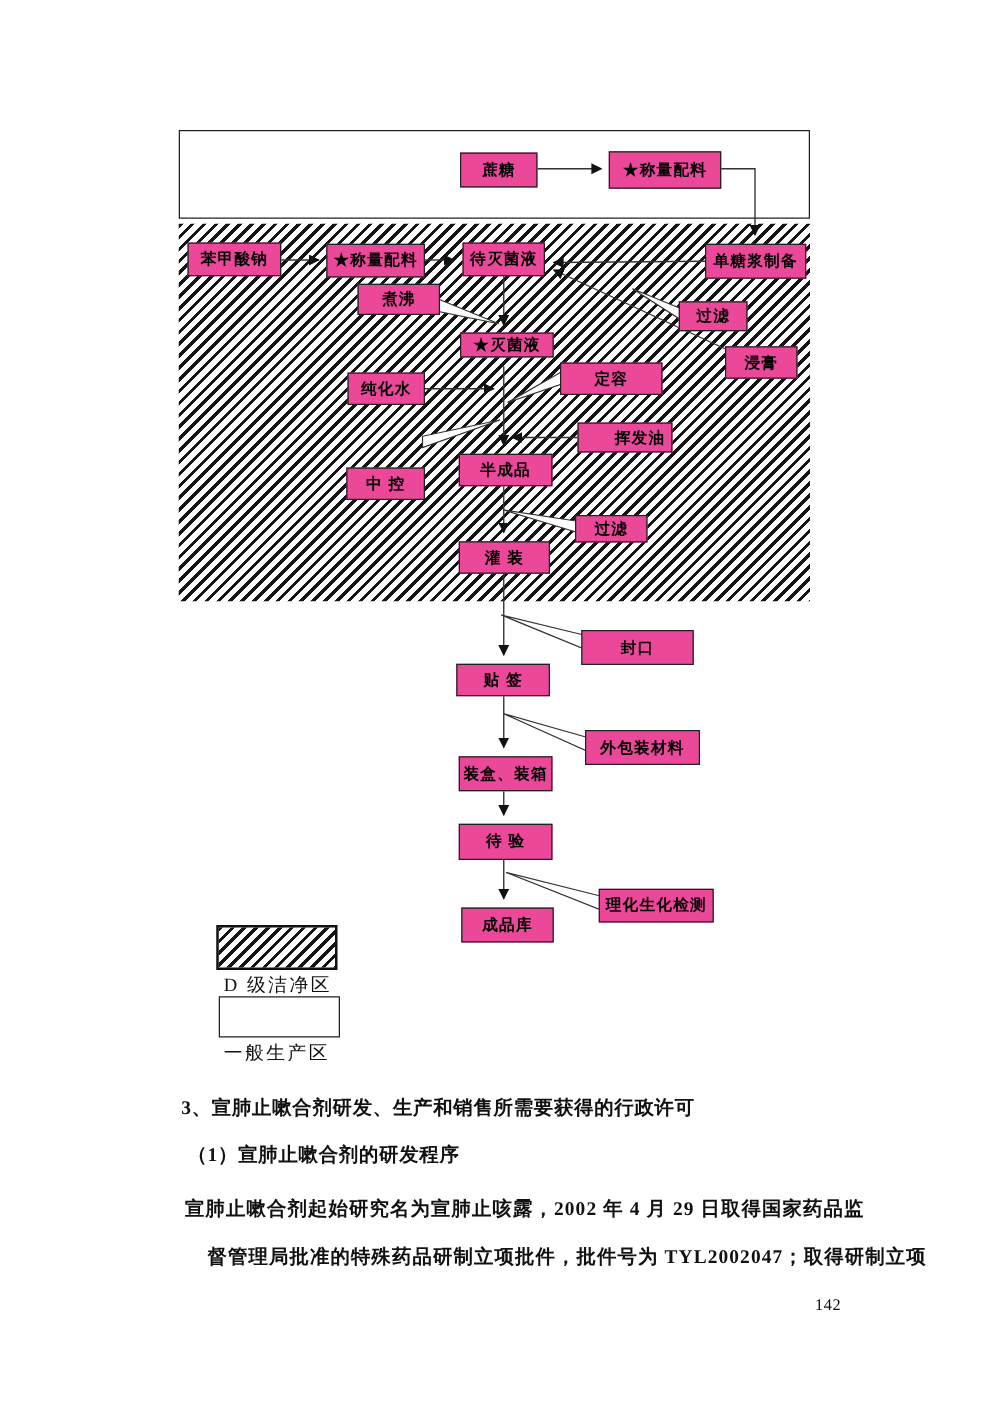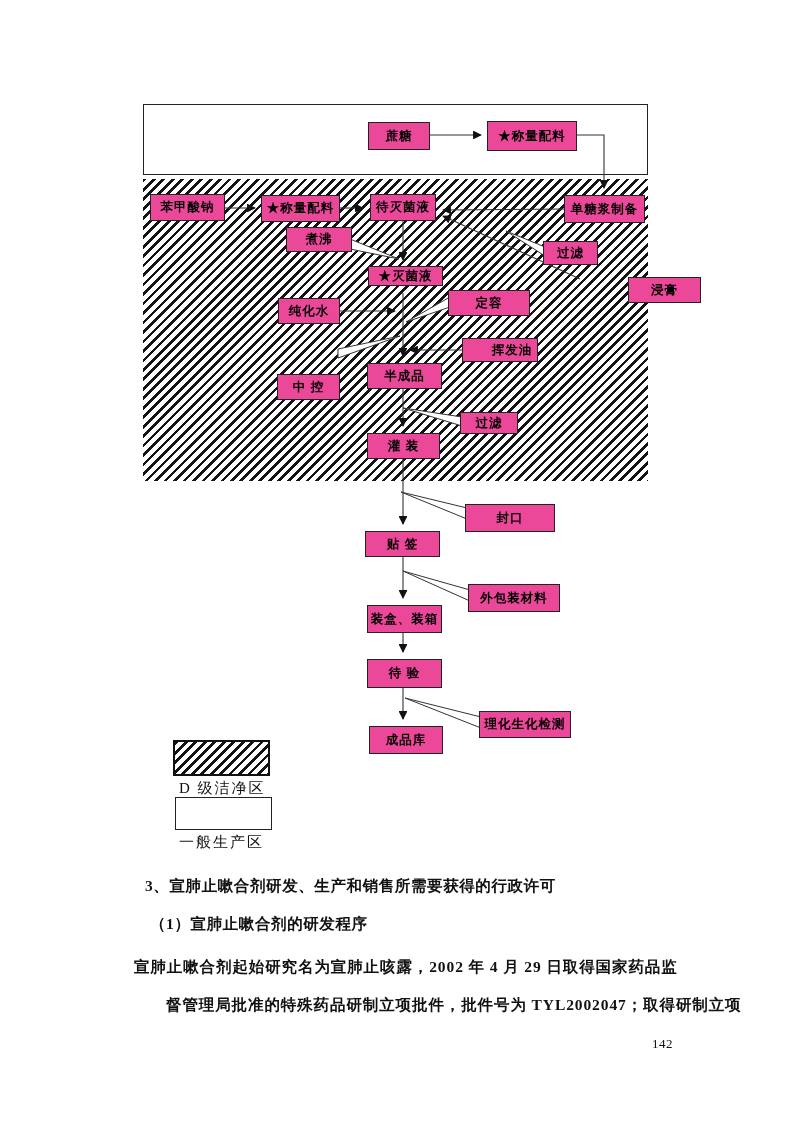--- a/index.html
+++ b/index.html
@@ -34,21 +34,21 @@
     position:absolute;left:145px;top:876px;font-size:15.5px;font-weight:bold;
     letter-spacing:0.6px;white-space:nowrap;
   }
   .h-sub{
     position:absolute;left:150px;top:914px;font-size:15.5px;font-weight:bold;
     letter-spacing:0.6px;white-space:nowrap;
   }
   .para-line{
     position:absolute;font-size:15.5px;font-weight:bold;letter-spacing:0.9px;white-space:nowrap;
   }
-  .para-line.l1{left:134px;top:957px;}
+  .para-line.l1{left:148px;top:957px;}
   .para-line.l2{left:118px;top:995px;margin-left:48px;}
   .page-number{position:absolute;left:652px;top:1036px;font-size:13px;letter-spacing:0.5px;}
 </style>
 </head>
 <body>
 
 <div class="page">
 
   <div class="diagram">
 
@@ -95,21 +95,21 @@
 
     <div class="nd" style="left:150px;top:194px;width:75px;height:27px;">苯甲酸钠</div>
     <div class="nd" style="left:261px;top:195px;width:79px;height:27px;">★称量配料</div>
     <div class="nd" style="left:370px;top:194px;width:66px;height:27px;">待灭菌液</div>
     <div class="nd" style="left:564px;top:195px;width:81px;height:28px;">单糖浆制备</div>
 
     <div class="nd" style="left:286px;top:227px;width:66px;height:25px;">煮沸</div>
     <div class="nd" style="left:543px;top:241px;width:55px;height:24px;">过滤</div>
 
     <div class="nd" style="left:368px;top:266px;width:75px;height:20px;">★灭菌液</div>
-    <div class="nd" style="left:580px;top:277px;width:73px;height:26px;margin-left:48px;">浸膏</div>
+    <div class="nd" style="left:580px;top:277px;width:58px;height:26px;">浸膏</div>
 
     <div class="nd" style="left:278px;top:298px;width:62px;height:26px;">纯化水</div>
     <div class="nd" style="left:448px;top:290px;width:82px;height:26px;">定容</div>
 
     <div class="nd" style="left:277px;top:342px;width:63px;height:26px;margin-top:32px;">中 控</div>
     <div class="nd" style="left:462px;top:338px;width:76px;height:24px;padding-left:24px;">挥发油</div>
 
     <div class="nd" style="left:367px;top:363px;width:75px;height:26px;">半成品</div>
 
     <div class="nd" style="left:460px;top:412px;width:58px;height:22px;">过滤</div>

